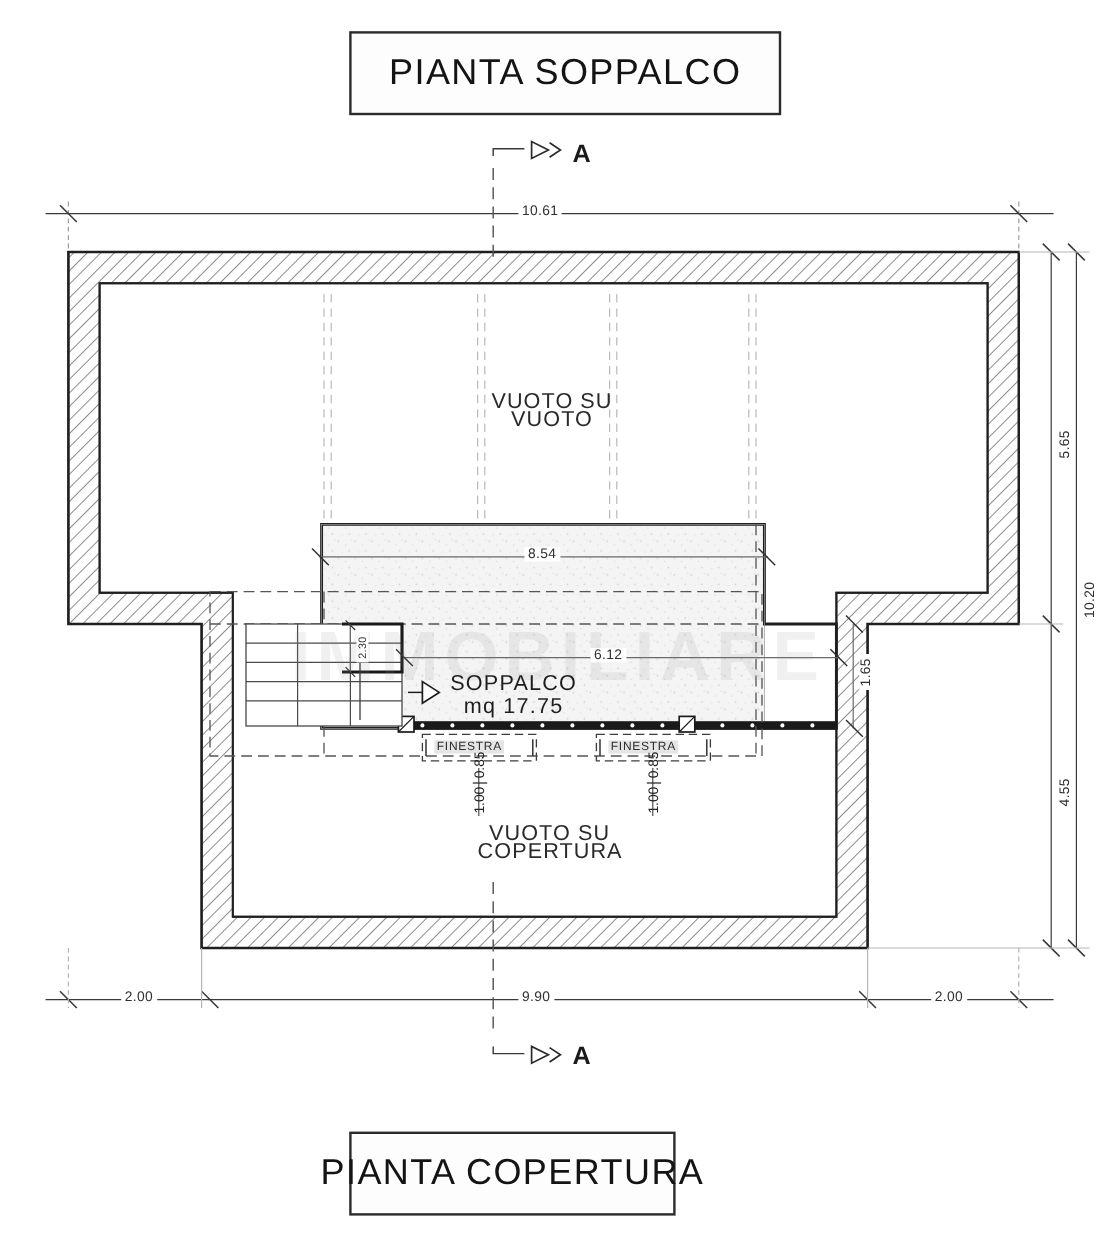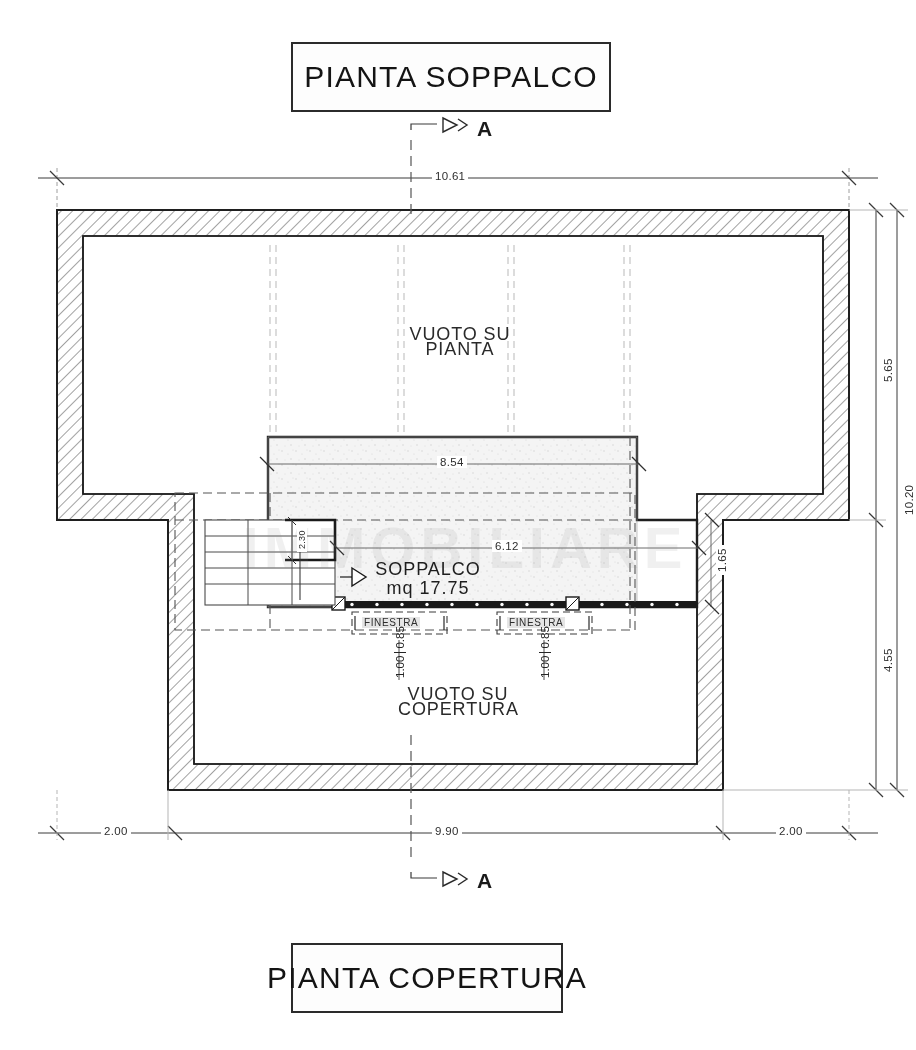--- a/index.html
+++ b/index.html
@@ -37,22 +37,22 @@
   }
   .title-box .title-text {
     font-size: 30px;
     letter-spacing: 1.2px;
     color: #141414;
     font-family: "Liberation Sans", sans-serif;
     white-space: nowrap;
   }
   #title-top {
     left: 291px;
-    top: 42px;
-    width: 320px;
+    top: 26px;
+    width: 360px;
     height: 70px;
   }
   #title-bottom {
     left: 291px;
     top: 943px;
     width: 272px;
     height: 70px;
   }
   .plan-label {
     position: absolute;
@@ -322,21 +322,21 @@
     <span class="title-text">PIANTA SOPPALCO</span>
   </div>
   <div class="title-box" id="title-bottom">
     <span class="title-text">PIANTA COPERTURA</span>
   </div>
 
   <div class="section-letter" style="left:477px; top:117px;">A</div>
   <div class="section-letter" style="left:477px; top:869px;">A</div>
 
   <div class="plan-label" style="left:405px; top:327px; width:110px;">VUOTO SU</div>
-  <div class="plan-label" style="left:405px; top:342px; width:110px;">PIANTA</div>
+  <div class="plan-label" style="left:405px; top:342px; width:110px;">VUOTO</div>
 
   <div class="room-name" style="left:353px; top:560px; width:150px;">SOPPALCO</div>
   <div class="room-name" style="left:353px; top:579px; width:150px;">mq 17.75</div>
 
   <div class="plan-label" style="left:398px; top:687px; width:120px;">VUOTO SU</div>
   <div class="plan-label" style="left:398px; top:702px; width:120px;">COPERTURA</div>
 
   <div class="window-tag" style="left:362px; top:617px;">FINESTRA</div>
   <div class="window-tag" style="left:507px; top:617px;">FINESTRA</div>
 

